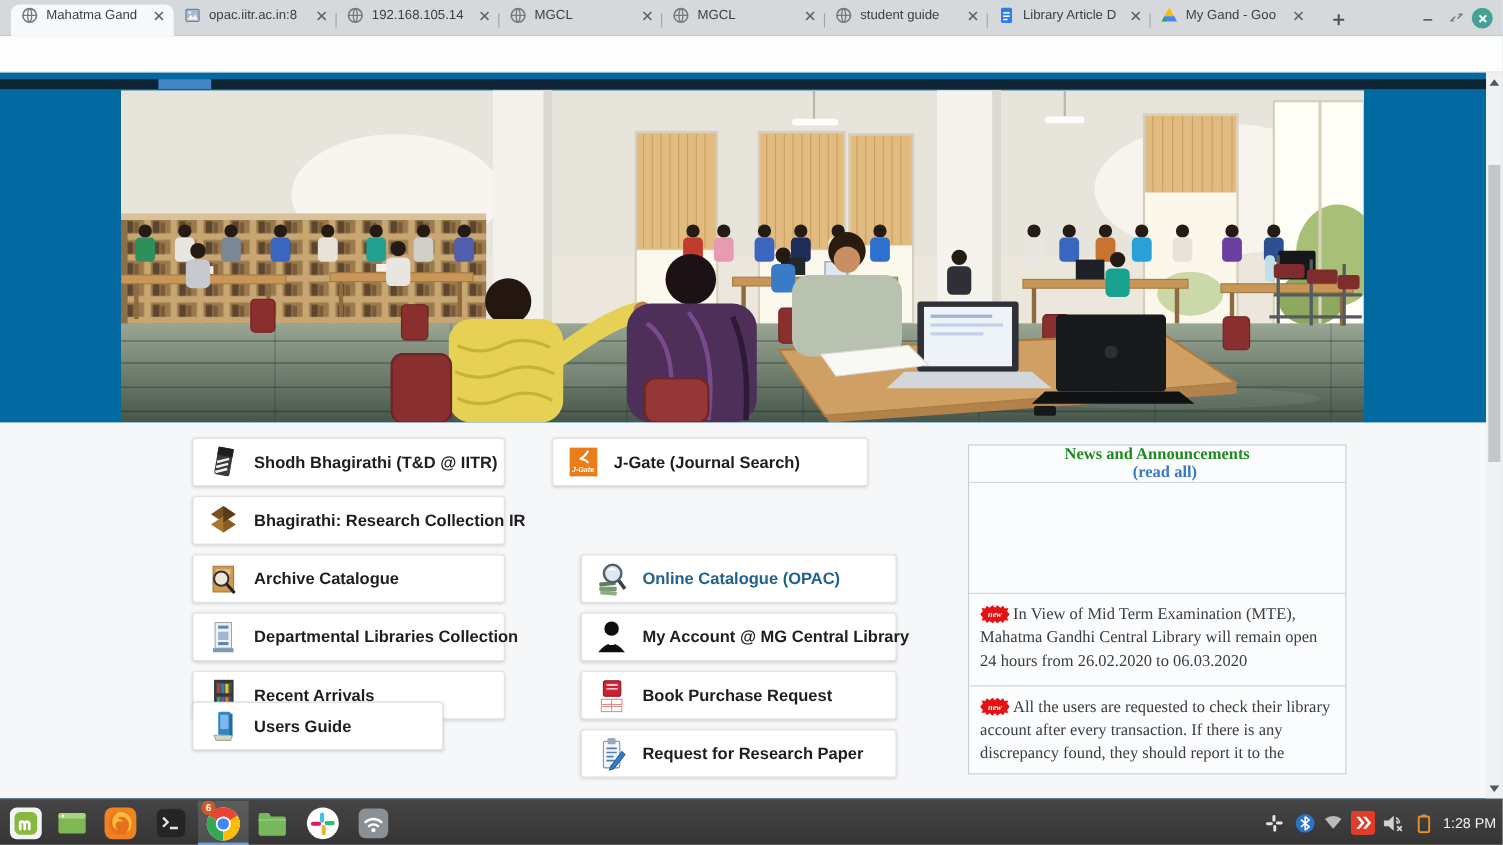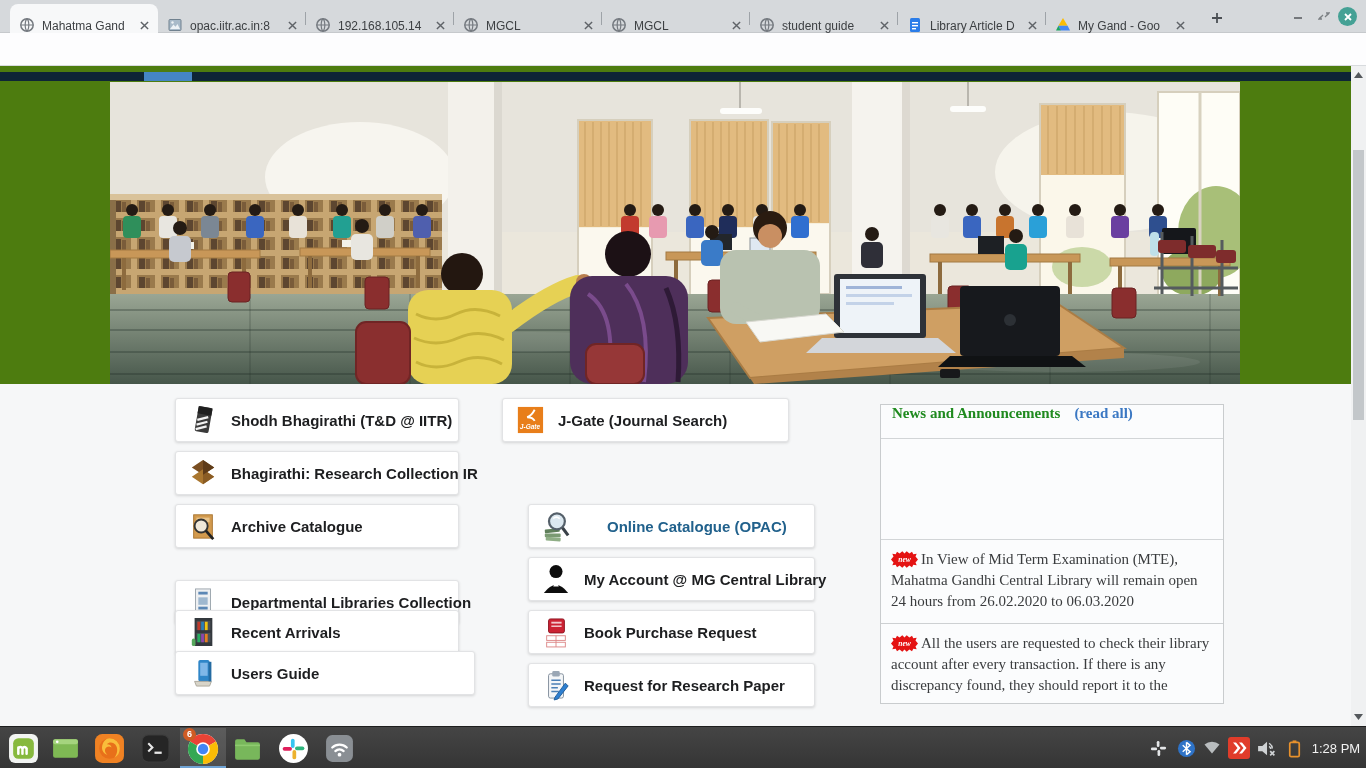--- a/index.html
+++ b/index.html
@@ -4,21 +4,21 @@
 <style>
   * { margin:0; padding:0; box-sizing:border-box; }
   html,body { width:1366px; height:768px; overflow:hidden; background:#fff;
               font-family:"Liberation Sans", sans-serif; }
   .abs { position:absolute; }
 
   
   #tabstrip { position:absolute; left:0; top:0; width:1366px; height:33px;
               background:#d6d9dc; border-bottom:1px solid #c6c9cc; }
   .tab { position:absolute; top:4px; height:29px; width:148px; display:flex;
-         align-items:flex-end; padding:15px 6px 0 9px; cursor:default; }
+         align-items:flex-start; padding:2px 6px 0 9px; cursor:default; }
   .tab .tdiv { position:absolute; right:0; top:8px; width:1px; height:13px; background:#9ea3a8; }
   .tab.active { background:#f7f8f9; border-radius:8px 8px 0 0; z-index:2; }
   .tab .fav { width:16px; height:16px; flex:0 0 16px; margin-right:7px; }
   .tab .ttl { flex:1; font-size:12px; color:#3d4043; white-space:nowrap; overflow:hidden; }
   .tab .tx  { width:16px; height:16px; flex:0 0 16px; border-radius:8px; display:flex;
               align-items:center; justify-content:center; }
   .tab .tx svg { width:9px; height:9px; stroke:#5f6368; stroke-width:1.6; }
   #newtab { position:absolute; left:1206px; top:7px; width:22px; height:22px; border-radius:11px;
             display:flex; align-items:center; justify-content:center; }
   #newtab svg { width:12px; height:12px; stroke:#4b4f54; stroke-width:1.8; }
@@ -29,38 +29,38 @@
 
   
   #toolbar { position:absolute; left:0; top:33px; width:1366px; height:33px;
              background:#fdfdfe; border-bottom:1px solid #d8dbde; }
   .navic { position:absolute; top:38px; width:24px; height:22px; }
   #sec-label { position:absolute; left:137px; top:42px; font-size:13.5px; color:#5f6368; }
   #url-text  { position:absolute; left:224px; top:41px; font-size:14px; color:#27292c; }
   .vdiv { position:absolute; background:#d0d3d6; width:1px; }
 
   
-  #page { position:absolute; left:0; top:66px; width:1351px; height:660px; background:#4d7c0f; overflow:hidden; }
+  #page { position:absolute; left:0; top:66px; width:1351px; height:660px; background:#0369a1; overflow:hidden; }
   #navstrip { position:absolute; left:0; top:6px; width:1351px; height:9px; background:#0e2536; }
   #navstrip .seg { position:absolute; left:144px; top:0; width:48px; height:9px; background:#4585c4; }
   #photo { position:absolute; left:110px; top:16px; width:1130px; height:302px; }
   #content-bg { position:absolute; left:0; top:318px; width:1351px; height:342px; background:#f6f7f8; }
 
   .qlink { position:absolute; height:44px; background:#ffffff; border:1px solid #e2e3e5;
            border-radius:3px; box-shadow:0 1px 3px rgba(0,0,0,.14); display:flex;
            align-items:center; padding-left:13px; cursor:pointer; }
   .qlink .qicon { width:28px; height:34px; flex:0 0 28px; margin-right:14px; }
   .qlink .qlabel { font-size:15px; font-weight:bold; color:#1d1e20; white-space:nowrap; }
-  .qlink .qlabel.blue { color:#21618c;margin-left:23px; }
+  .qlink .qlabel.blue { color:#21618c; }
 
   #news { position:absolute; left:880px; top:338px; width:344px; height:300px;
           background:#fbfcfd; border:1px solid #c9ccce; overflow:hidden;
           font-family:"Liberation Serif", serif; }
-  #news-head { height:34px; display:flex; align-items:flex-start; padding:0 11px;
-               border-bottom:1px solid #d2d5d7; }
+  #news-head { height:34px; display:flex; align-items:center; padding:0 11px;
+               border-bottom:1px solid #d2d5d7;flex-direction:column; }
   #news-title { font-size:15px; font-weight:bold; color:#1f8a1f; }
   #read-all { font-size:15px; font-weight:bold; color:#3b78c3; margin-left:14px; text-decoration:none; }
   #news-marquee { height:101px; border-bottom:1px solid #d2d5d7; }
   .news-item { padding:9px 10px 11px; font-size:15px; line-height:21px; color:#3a3c3e;
                border-bottom:1px solid #cdd0d2; }
   .badge { display:inline-block; width:27px; height:17px; vertical-align:-4px; margin-right:3px; }
 
   
   #scrollbar { position:absolute; left:1351px; top:66px; width:15px; height:660px; background:#f0f1f2; }
   #sb-thumb { position:absolute; left:2px; top:84px; width:11px; height:270px; background:#c3c7ca; }
@@ -561,21 +561,21 @@
   </div>
   <div class="qlink" style="left:175px;top:438px;width:284px">
     <svg class="qicon" viewBox="0 0 30 34">
         <rect x="5" y="5" width="20" height="25" fill="#d29a4e" stroke="#a8742f"></rect>
         <rect x="8" y="8" width="14" height="5" fill="#e8c389"></rect>
         <circle cx="13" cy="17" r="7" fill="#efe7d8" stroke="#333" stroke-width="2"></circle>
         <line x1="18" y1="22" x2="26" y2="31" stroke="#222" stroke-width="3"></line>
       </svg>
     <span class="qlabel">Archive Catalogue</span>
   </div>
-  <div class="qlink" style="left:175px;top:514px;width:284px">
+  <div class="qlink" style="left:175px;top:491px;width:284px">
     <svg class="qicon" viewBox="0 0 30 34">
         <rect x="7" y="3" width="16" height="25" fill="#eef0f2" stroke="#9aa4ac"></rect>
         <rect x="10" y="6" width="10" height="3" fill="#5b87b5"></rect>
         <rect x="10" y="12" width="10" height="8" fill="#9fb8cf"></rect>
         <rect x="10" y="22" width="10" height="3" fill="#5b87b5"></rect>
         <rect x="5" y="28" width="20" height="4" fill="#7f98b5"></rect>
       </svg>
     <span class="qlabel">Departmental Libraries Collection</span>
   </div>
   <div class="qlink" style="left:175px;top:544px;width:284px">
@@ -586,21 +586,21 @@
         <rect x="9" y="6" width="3" height="9" fill="#c0392b"></rect>
         <rect x="13" y="6" width="3" height="9" fill="#2980b9"></rect>
         <rect x="17" y="6" width="3" height="9" fill="#f1c40f"></rect>
         <rect x="9" y="19" width="3" height="9" fill="#27ae60"></rect>
         <rect x="13" y="19" width="3" height="9" fill="#8e44ad"></rect>
         <rect x="17" y="19" width="3" height="9" fill="#e67e22"></rect>
         <rect x="3" y="24" width="4" height="8" rx="2" fill="#56a85c"></rect>
       </svg>
     <span class="qlabel">Recent Arrivals</span>
   </div>
-  <div class="qlink" style="left:175px;top:585px;width:300px">
+  <div class="qlink" style="left:175px;top:572px;width:228px">
     <svg class="qicon" viewBox="0 0 30 34">
         <rect x="10" y="3" width="12" height="23" rx="2" fill="#2f86c8"></rect>
         <rect x="12" y="6" width="8" height="14" fill="#7fb7e8"></rect>
         <polygon points="6,26 24,26 22,31 8,31" fill="#d8d4c8" stroke="#aaa69a"></polygon>
         <rect x="21" y="5" width="3" height="21" fill="#246ba2"></rect>
       </svg>
     <span class="qlabel">Users Guide</span>
   </div>
 
   <div class="qlink" style="left:502px;top:332px;width:287px">

